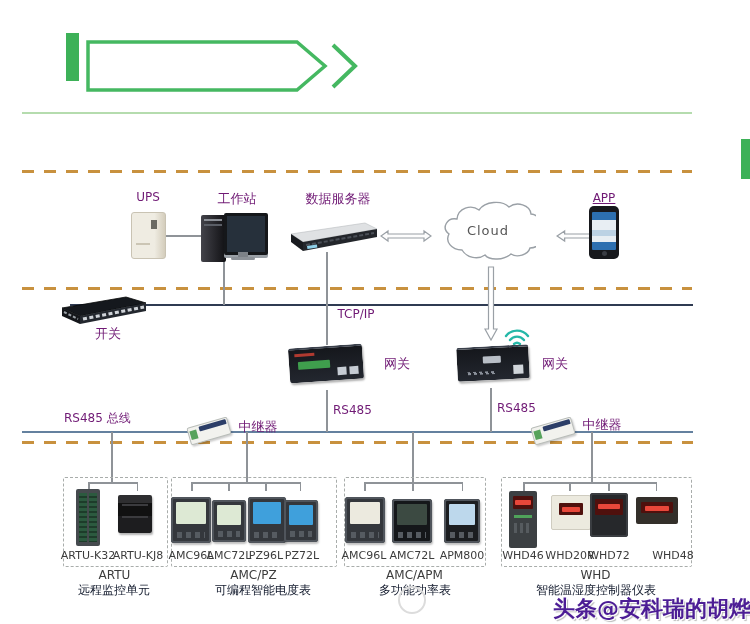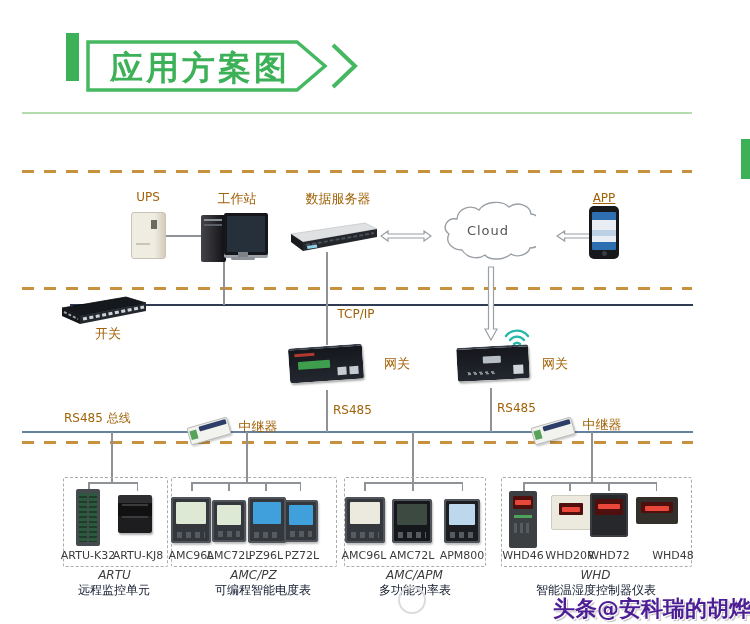--- a/index.html
+++ b/index.html
@@ -1,53 +1,52 @@
 <!DOCTYPE html>
 <html><head>
 <meta charset="utf-8">
 <style>
   html,body{margin:0;padding:0;background:#fff;}
   #canvas{position:relative;width:750px;height:624px;background:#fff;overflow:hidden;
           font-family:"DejaVu Sans","Liberation Sans",sans-serif;color:#333;}
   .abs{position:absolute;}
-  .lbl{position:absolute;font-size:12px;color:#a16207;text-align:center;line-height:1.15;white-space:nowrap;}
+  .lbl{position:absolute;font-size:12px;color:#701a75;text-align:center;line-height:1.15;white-space:nowrap;}
   .lbl13{font-size:13px;}
   .conn{position:absolute;background:#8f9398;}
   .dashline{position:absolute;height:3px;background:repeating-linear-gradient(90deg,#c8913e 0 12px,transparent 12px 22px);}
   .gbox{position:absolute;border:1.5px dashed #a9adab;border-radius:2px;}
   
   #title-bar{position:absolute;left:66px;top:33px;width:13px;height:48px;background:#3db158;}
   #title-text{position:absolute;left:97px;top:46px;width:206px;text-align:center;font-size:33px;font-weight:800;color:#3db158;letter-spacing:3px;}
   
   .meter{position:absolute;background:#34373c;border-radius:3px;box-shadow:inset 0 0 0 2px #50555c,1px 2px 2px rgba(0,0,0,.25);}
   .meter .scr{position:absolute;left:5px;right:5px;top:5px;height:48%;border-radius:1px;}
   .meter .keys{position:absolute;left:6px;right:6px;bottom:5px;height:6px;background:repeating-linear-gradient(90deg,#565b61 0 5px,transparent 5px 9px);}
   .scr-green{background:#dde9d4;} .scr-blue{background:#3fa0dc;} .scr-white{background:#eceadf;}
   .scr-dark{background:#3c4a42;} .scr-ltblue{background:#bdd8ec;}
   .disp{position:absolute;background:#4f100d;border-radius:1px;}
   .digits{position:absolute;background:#e8473a;height:5px;border-radius:1px;}
   .gateway{position:absolute;background:linear-gradient(180deg,#15171c,#23272f);border-radius:3px;border-top:2px solid #3b414c;box-shadow:1px 2px 2px rgba(0,0,0,.3);}
   .repeater{position:absolute;width:40px;height:16px;background:#f2f2ee;border:1px solid #b9bdb9;border-radius:2px;transform:rotate(-16deg);box-shadow:1px 2px 2px rgba(0,0,0,.2);}
   .repeater .stripe{position:absolute;right:1px;top:1px;width:70%;height:5px;background:#2c3e68;border-radius:1px;}
   .repeater .plug{position:absolute;left:1px;top:3px;width:7px;height:9px;background:#57a35c;}
-  .cap-series{position:absolute;font-size:12px;color:#3c3c3c;text-align:center;font-style:italic;}
+  .cap-series{position:absolute;font-size:12px;color:#3c3c3c;text-align:center;}
   .cap-name{position:absolute;font-size:12px;color:#0f172a;text-align:center;}
   .devlbl{position:absolute;font-size:11px;color:#3c3c3c;text-align:center;width:56px;}
 </style>
 </head>
 <body>
 
 <div id="canvas">
 
   <div id="title-bar"></div>
   <svg class="abs" style="left:85px;top:36px;" width="300" height="60">
     <polygon points="3,6 212,6 240,30 212,54 3,54" fill="#ffffff" stroke="#45b861" stroke-width="3.5"></polygon>
     <polyline points="248,9 270,30 248,51" fill="none" stroke="#45b861" stroke-width="4"></polyline>
   </svg>
-  <div id="title-text">应用方案图</div>
   <div class="abs" style="left:741px;top:139px;width:9px;height:40px;background:#3db158;"></div>
 
   <div class="abs" style="left:22px;top:112px;width:670px;border-top:2px solid #b5dcae;"></div>
   <div class="dashline" style="left:22px;top:170px;width:670px;"></div>
   <div class="dashline" style="left:22px;top:287px;width:670px;"></div>
   <div class="abs" style="left:70px;top:304px;width:623px;border-top:2.5px solid #2f3b52;"></div>
   <div class="abs" style="left:22px;top:431px;width:671px;border-top:2px solid #64819f;"></div>
   <div class="dashline" style="left:22px;top:441px;width:671px;"></div>
 
   <div class="conn" style="left:163px;top:235px;width:38px;height:1.5px;"></div>

